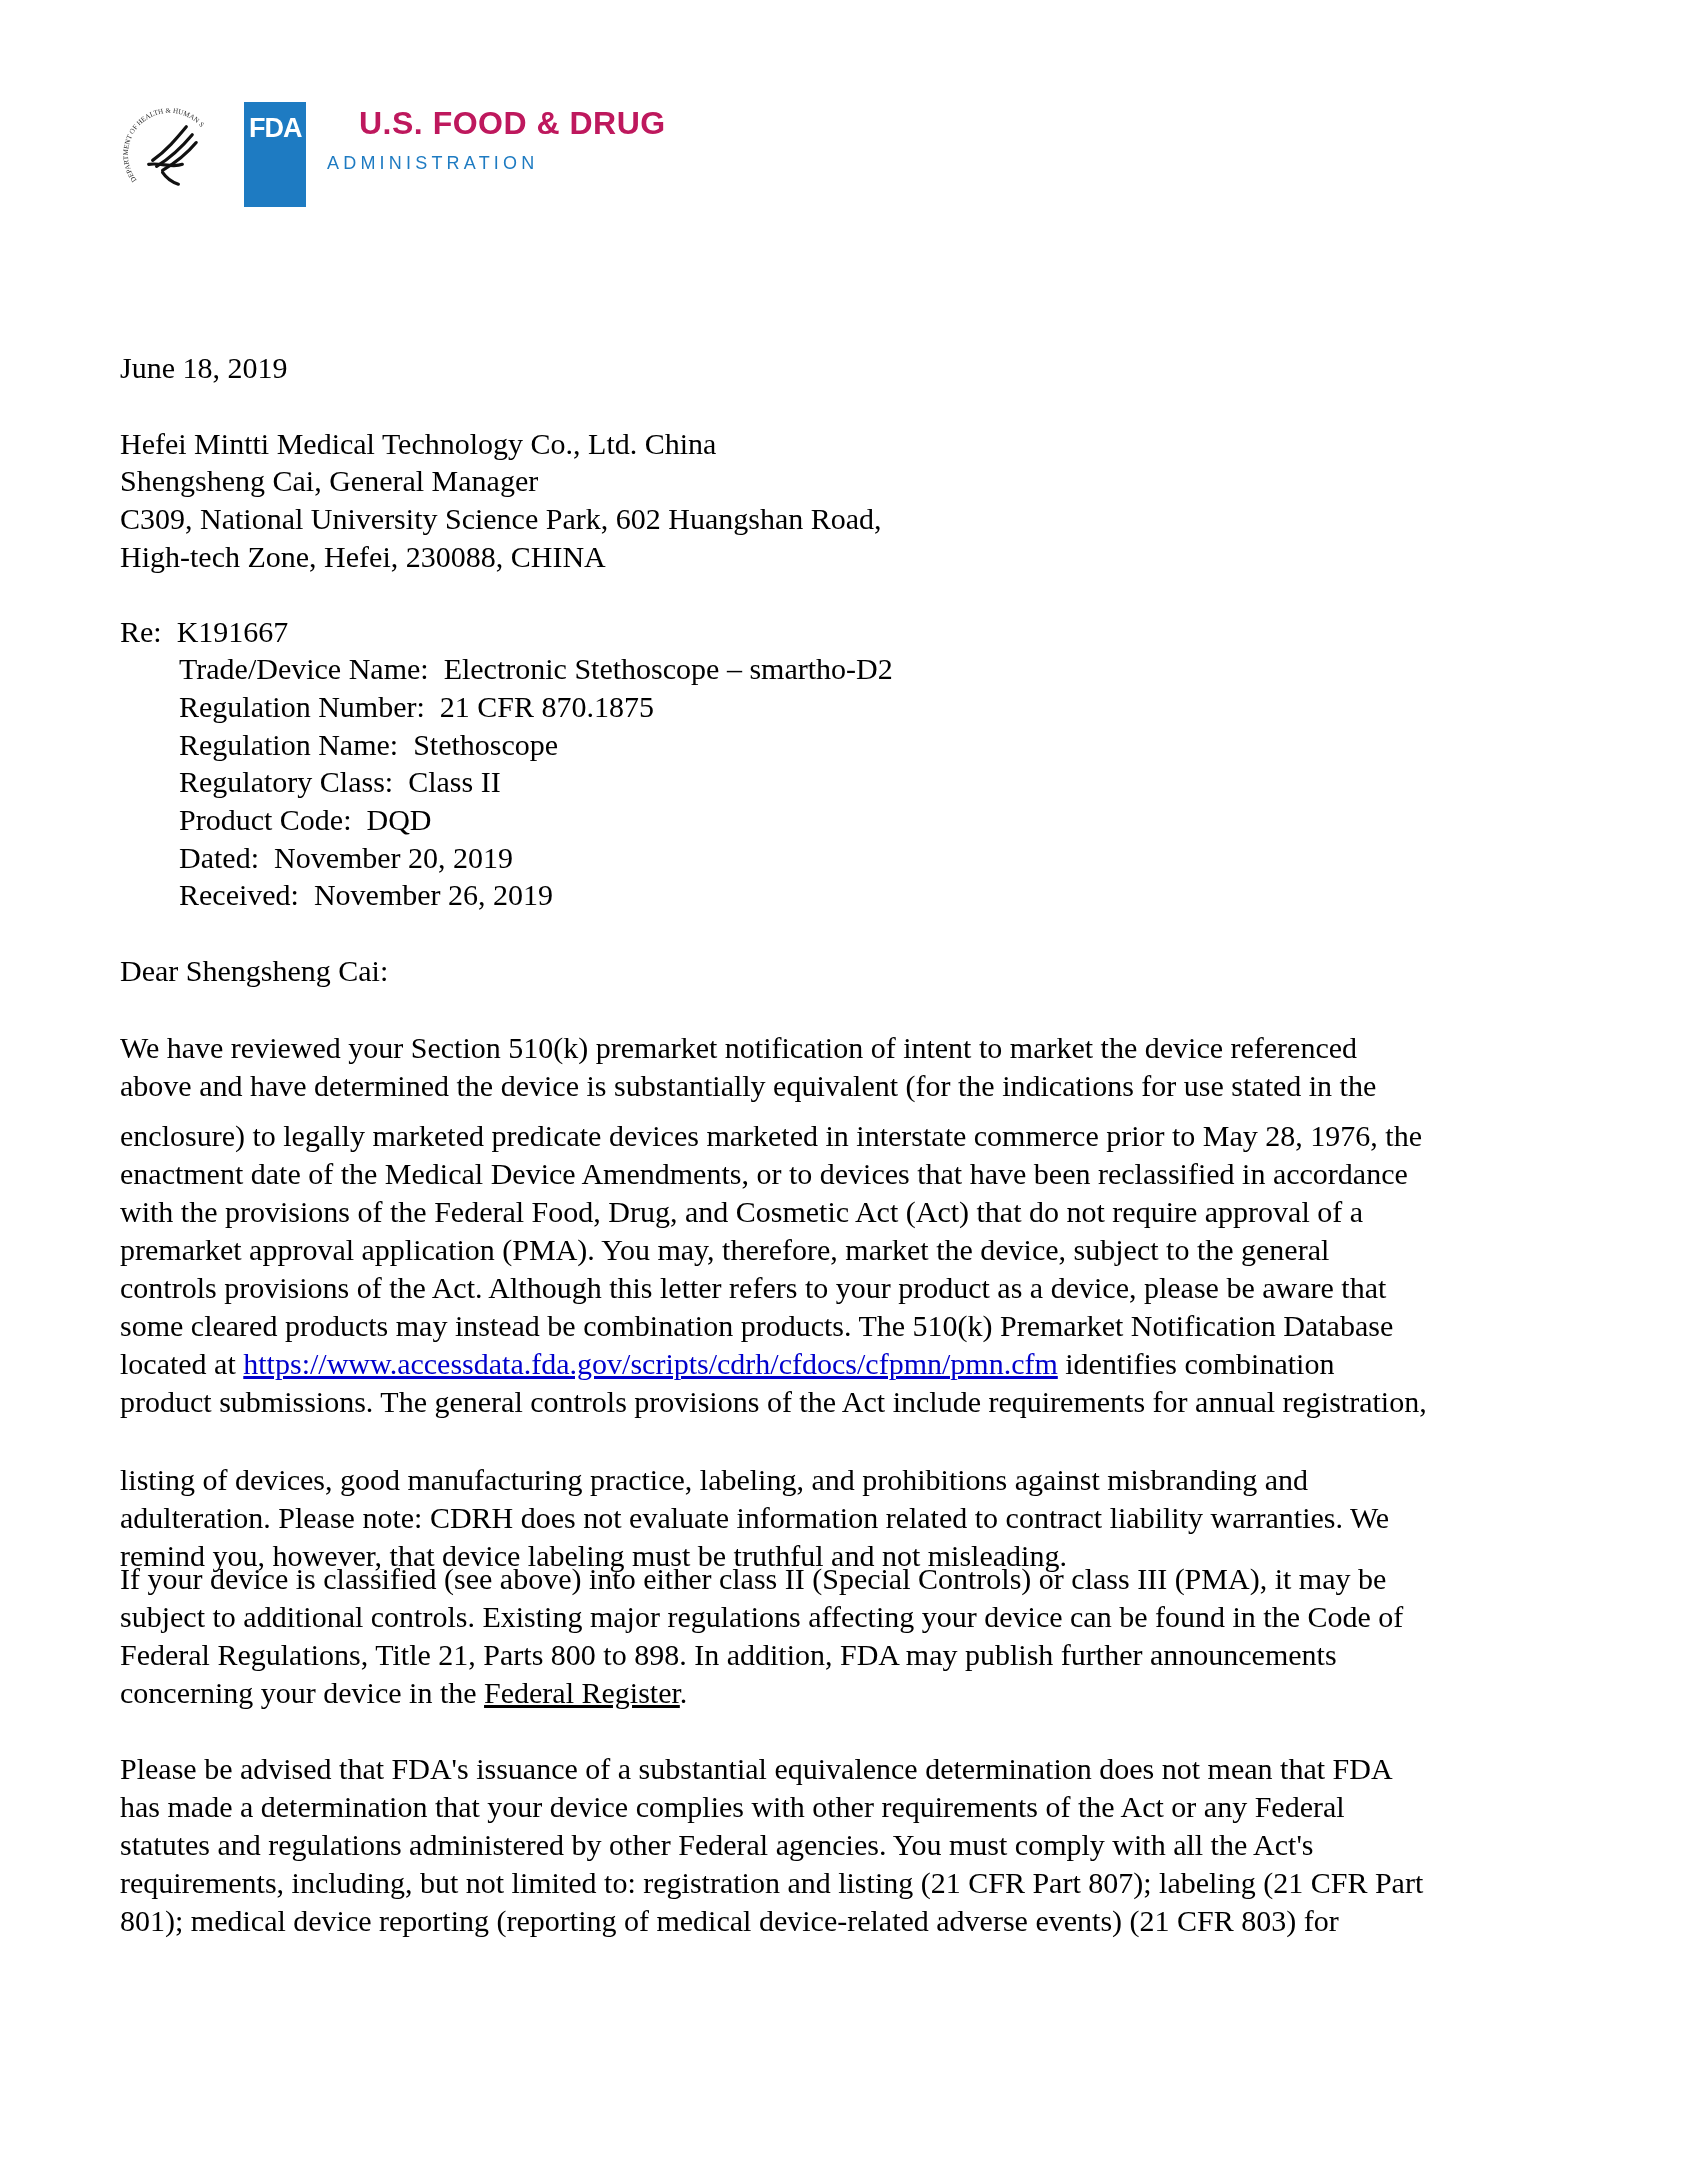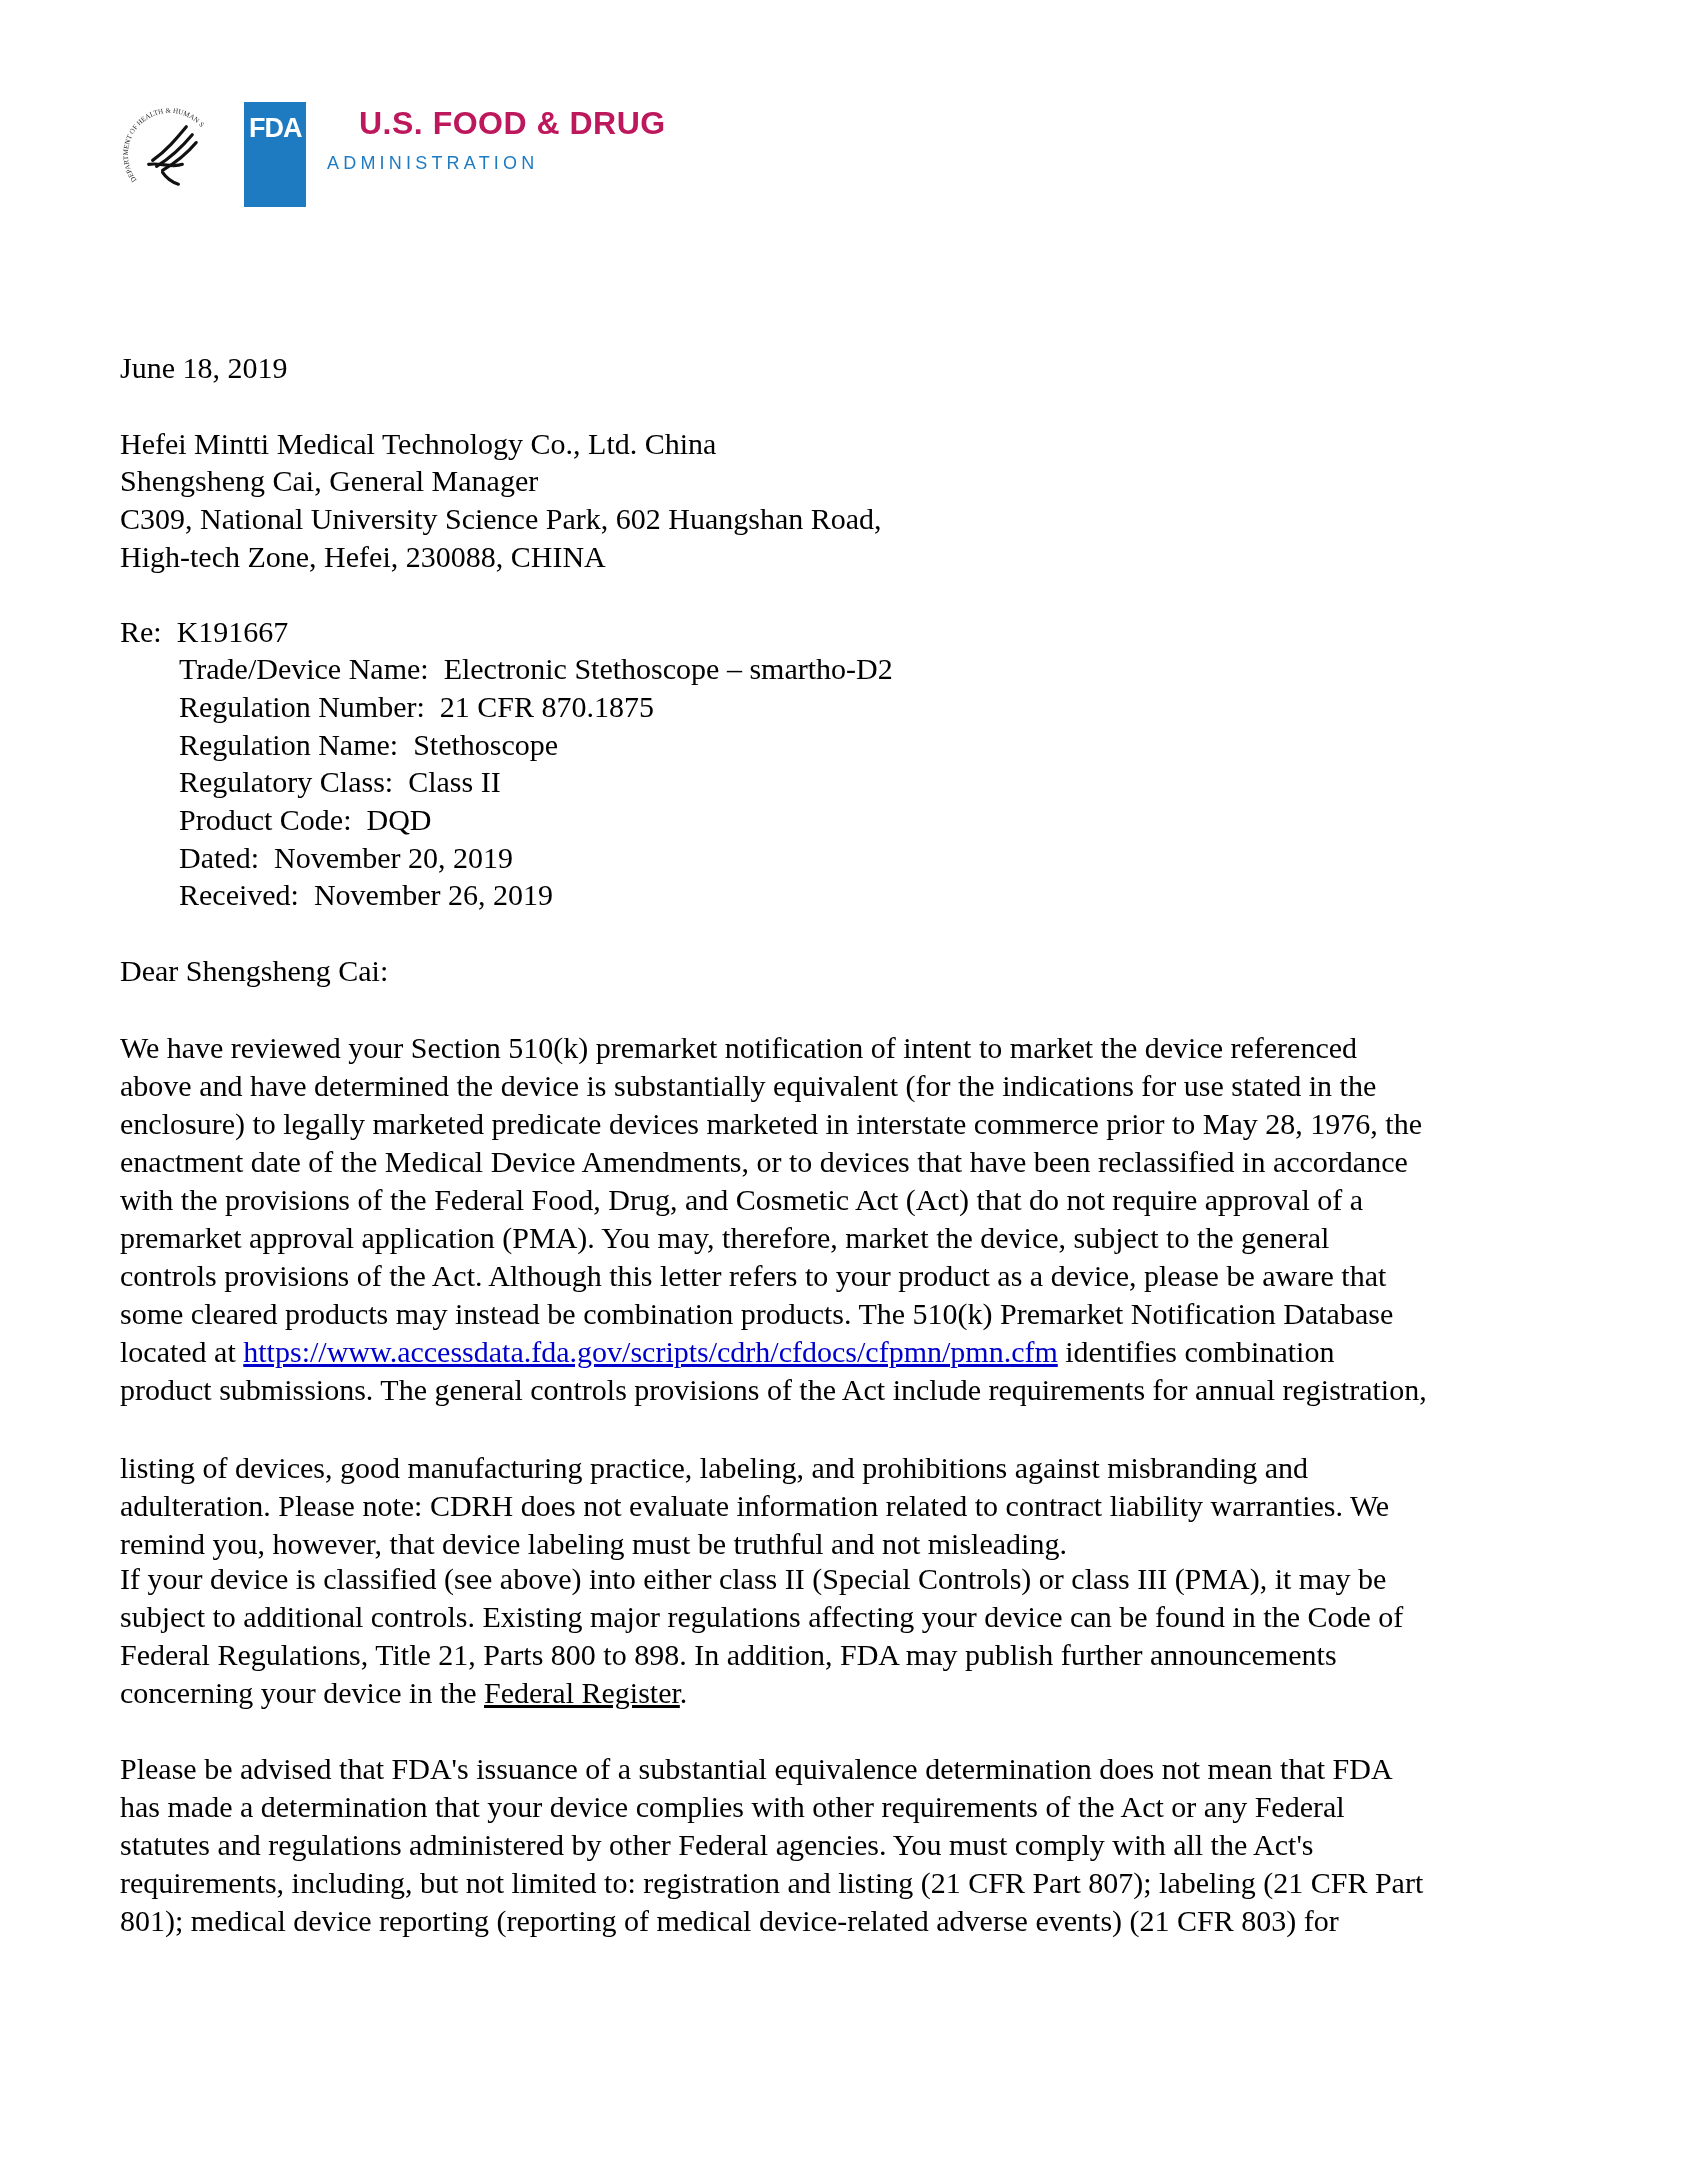--- a/index.html
+++ b/index.html
@@ -73,21 +73,21 @@
   <div class="t ind" style="top:763px"><span>Regulatory Class:</span>&nbsp;&nbsp;<span>Class II</span></div>
   <div class="t ind" style="top:801px"><span>Product Code:</span>&nbsp;&nbsp;<span>DQD</span></div>
   <div class="t ind" style="top:839px"><span>Dated:</span>&nbsp;&nbsp;<span>November 20, 2019</span></div>
   <div class="t ind" style="top:876px"><span>Received:</span>&nbsp;&nbsp;<span>November 26, 2019</span></div>
 
   <div class="t" style="top:952px">Dear Shengsheng Cai:</div>
 
   <div class="para" style="top:1029px">
     <span class="ln" style="display: block;">We have reviewed your Section 510(k) premarket notification of intent to market the device referenced</span>
     <span class="ln" style="display: block;">above and have determined the device is substantially equivalent (for the indications for use stated in the</span>
-    <span class="ln" style="display: block;">enclosure) to legally marketed predicate devices marketed in interstate commerce prior to May 28, 1976, the</span>
+    <span class="ln" style="display: block; margin-top: 12px;">enclosure) to legally marketed predicate devices marketed in interstate commerce prior to May 28, 1976, the</span>
     <span class="ln" style="display: block;">enactment date of the Medical Device Amendments, or to devices that have been reclassified in accordance</span>
     <span class="ln" style="display: block;">with the provisions of the Federal Food, Drug, and Cosmetic Act (Act) that do not require approval of a</span>
     <span class="ln" style="display: block;">premarket approval application (PMA). You may, therefore, market the device, subject to the general</span>
     <span class="ln" style="display: block;">controls provisions of the Act. Although this letter refers to your product as a device, please be aware that</span>
     <span class="ln" style="display: block;">some cleared products may instead be combination products. The 510(k) Premarket Notification Database</span>
     <span class="ln" style="display: block;"><span>located at </span><a class="link">https://www.accessdata.fda.gov/scripts/cdrh/cfdocs/cfpmn/pmn.cfm</a><span> identifies combination</span></span>
     <span class="ln" style="display: block;">product submissions. The general controls provisions of the Act include requirements for annual registration,</span>
     <span class="ln" style="display: block; margin-top: 40px;">listing of devices, good manufacturing practice, labeling, and prohibitions against misbranding and</span>
     <span class="ln" style="display: block;">adulteration. Please note:  CDRH does not evaluate information related to contract liability warranties. We</span>
     <span class="ln" style="display: block;">remind you, however, that device labeling must be truthful and not misleading.</span>

